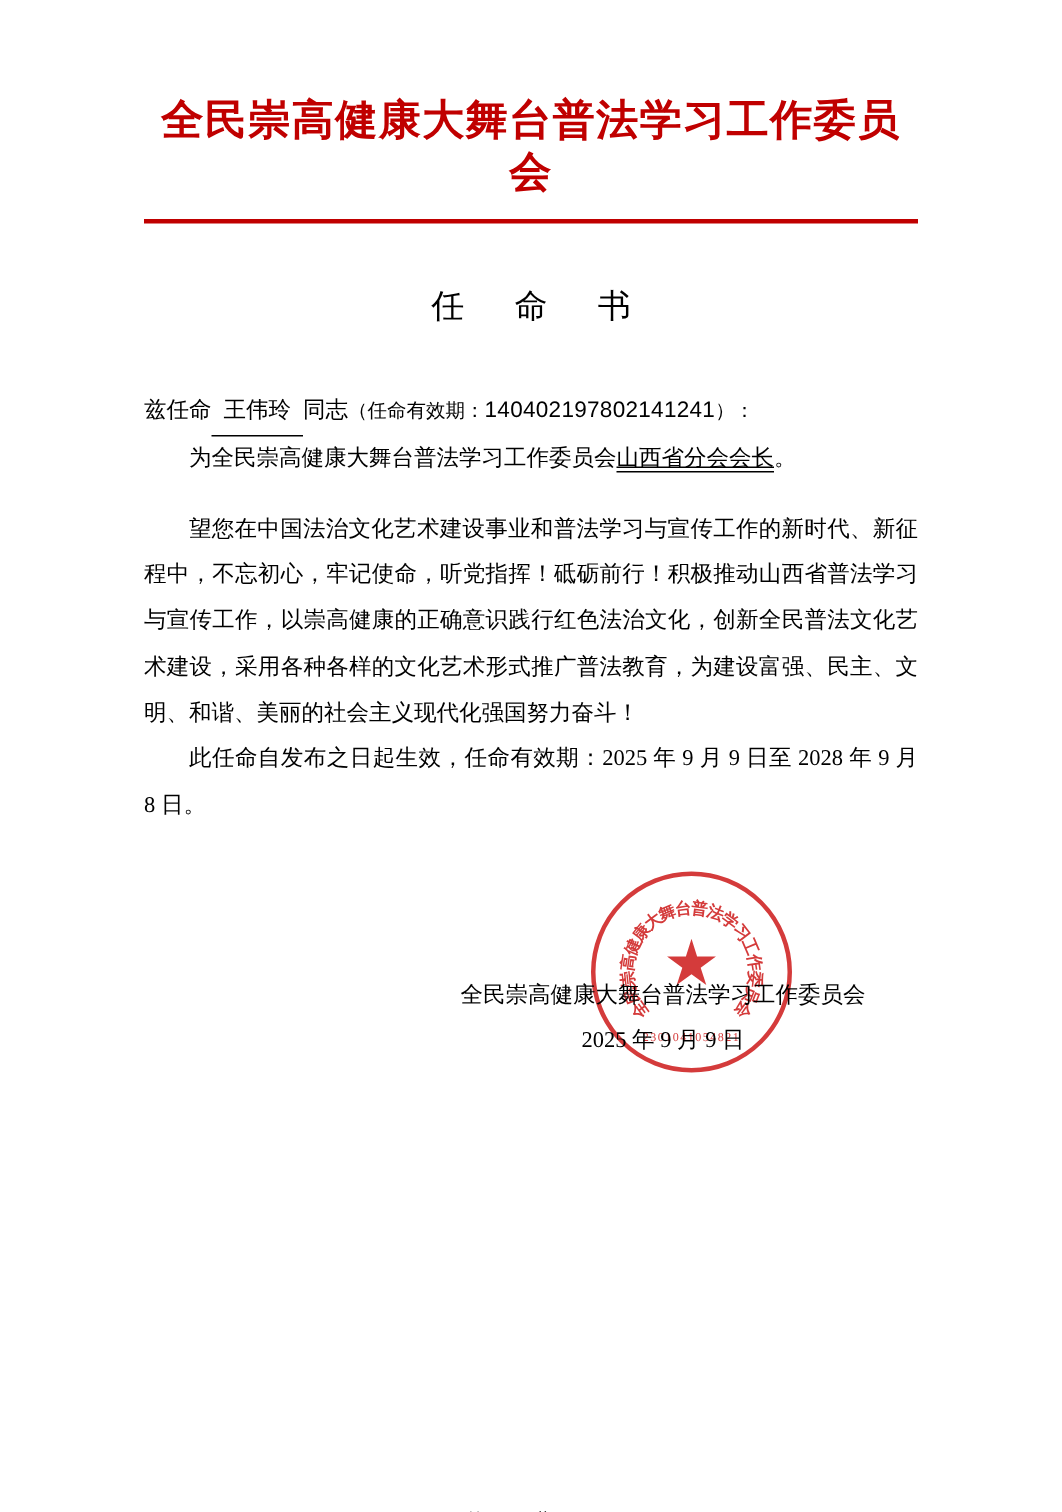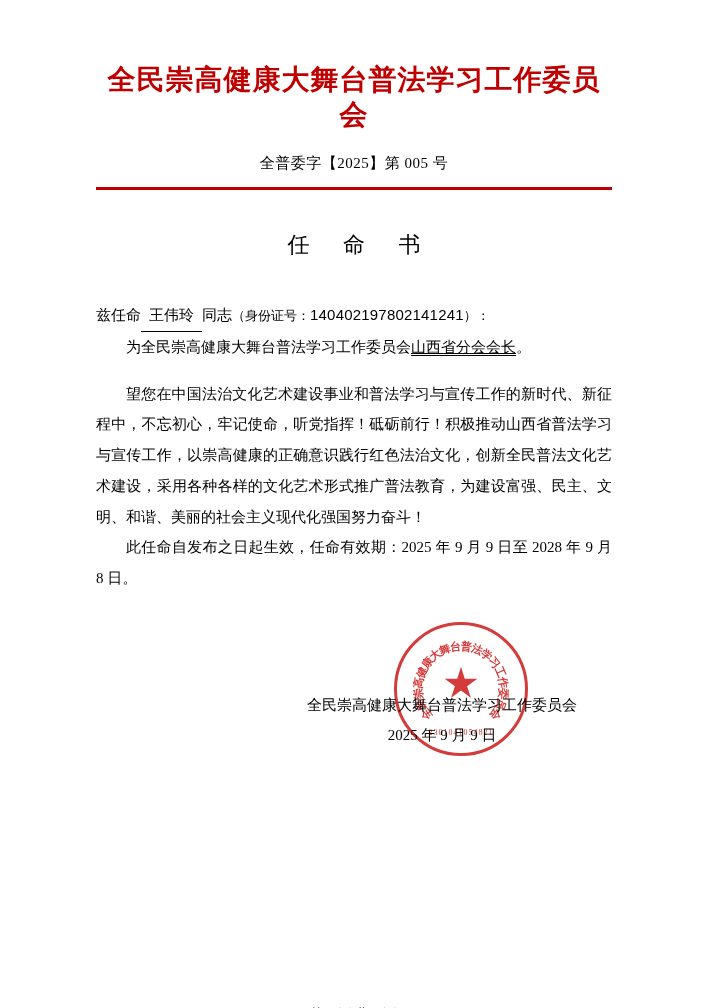--- a/index.html
+++ b/index.html
@@ -157,29 +157,28 @@
     letter-spacing: 1px;
   }
 </style>
 </head>
 <body>
 
 <div class="page">
 
   <div class="doc-title">全民崇高健康大舞台普法学习工作委员会</div>
 
-  <div class="doc-number">全普委字【2025】第 005 号</div>
 
   <div class="red-rule"></div>
 
   <div class="cert-heading">任 命 书</div>
 
   <div class="body-block">
 
-    <p class="line-appoint"><span>兹任命</span><span class="nm">王伟玲</span><span>同志</span><span class="small-paren">（身份证号：</span><span class="idnum">140402197802141241</span><span class="small-paren">）：</span></p>
+    <p class="line-appoint"><span>兹任命</span><span class="nm">王伟玲</span><span>同志</span><span class="small-paren">（任命有效期：</span><span class="idnum">140402197802141241</span><span class="small-paren">）：</span></p>
 
     <p class="para"><span>为全民崇高健康大舞台普法学习工作委员会</span><span class="u">山西省分会会长</span><span>。</span></p>
 
     <p class="para gap">望您在中国法治文化艺术建设事业和普法学习与宣传工作的新时代、新征程中，不忘初心，牢记使命，听党指挥！砥砺前行！积极推动山西省普法学习与宣传工作，以崇高健康的正确意识践行红色法治文化，创新全民普法文化艺术建设，采用各种各样的文化艺术形式推广普法教育，为建设富强、民主、文明、和谐、美丽的社会主义现代化强国努力奋斗！</p>
 
 
     <p class="para">此任命自发布之日起生效，任命有效期：2025 年 9 月 9 日至 2028 年 9 月 8 日。</p>
 
   </div>
 

